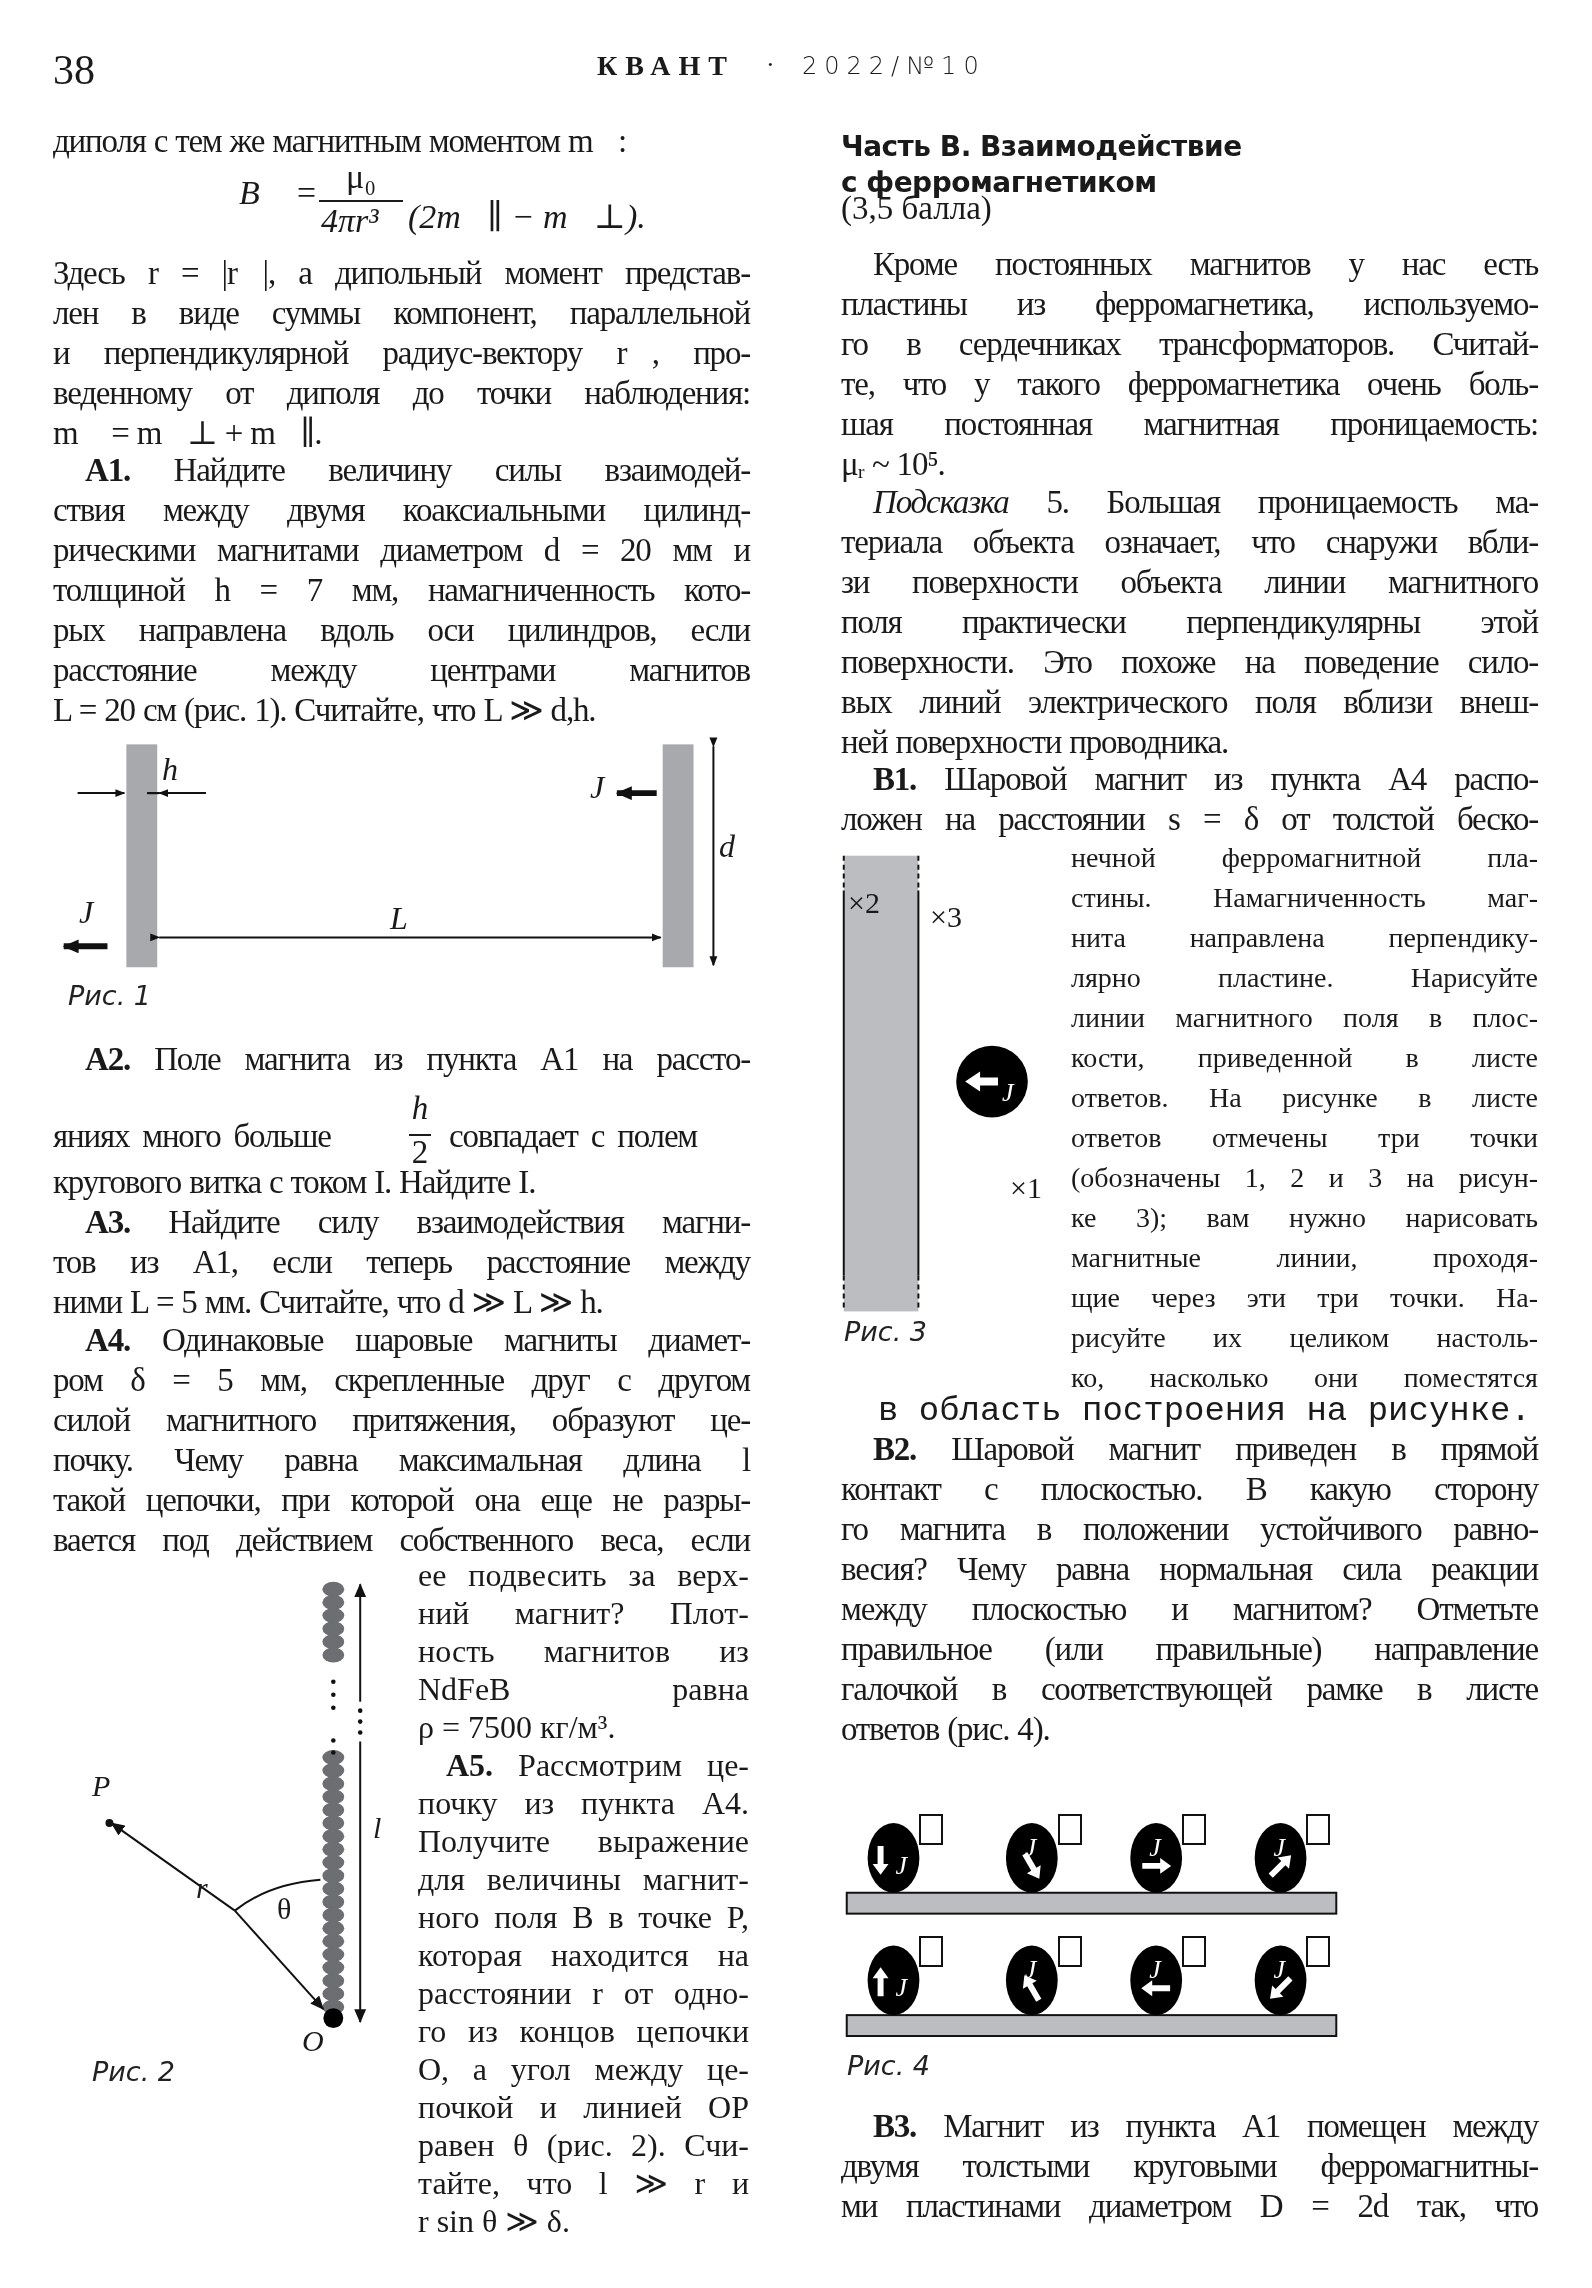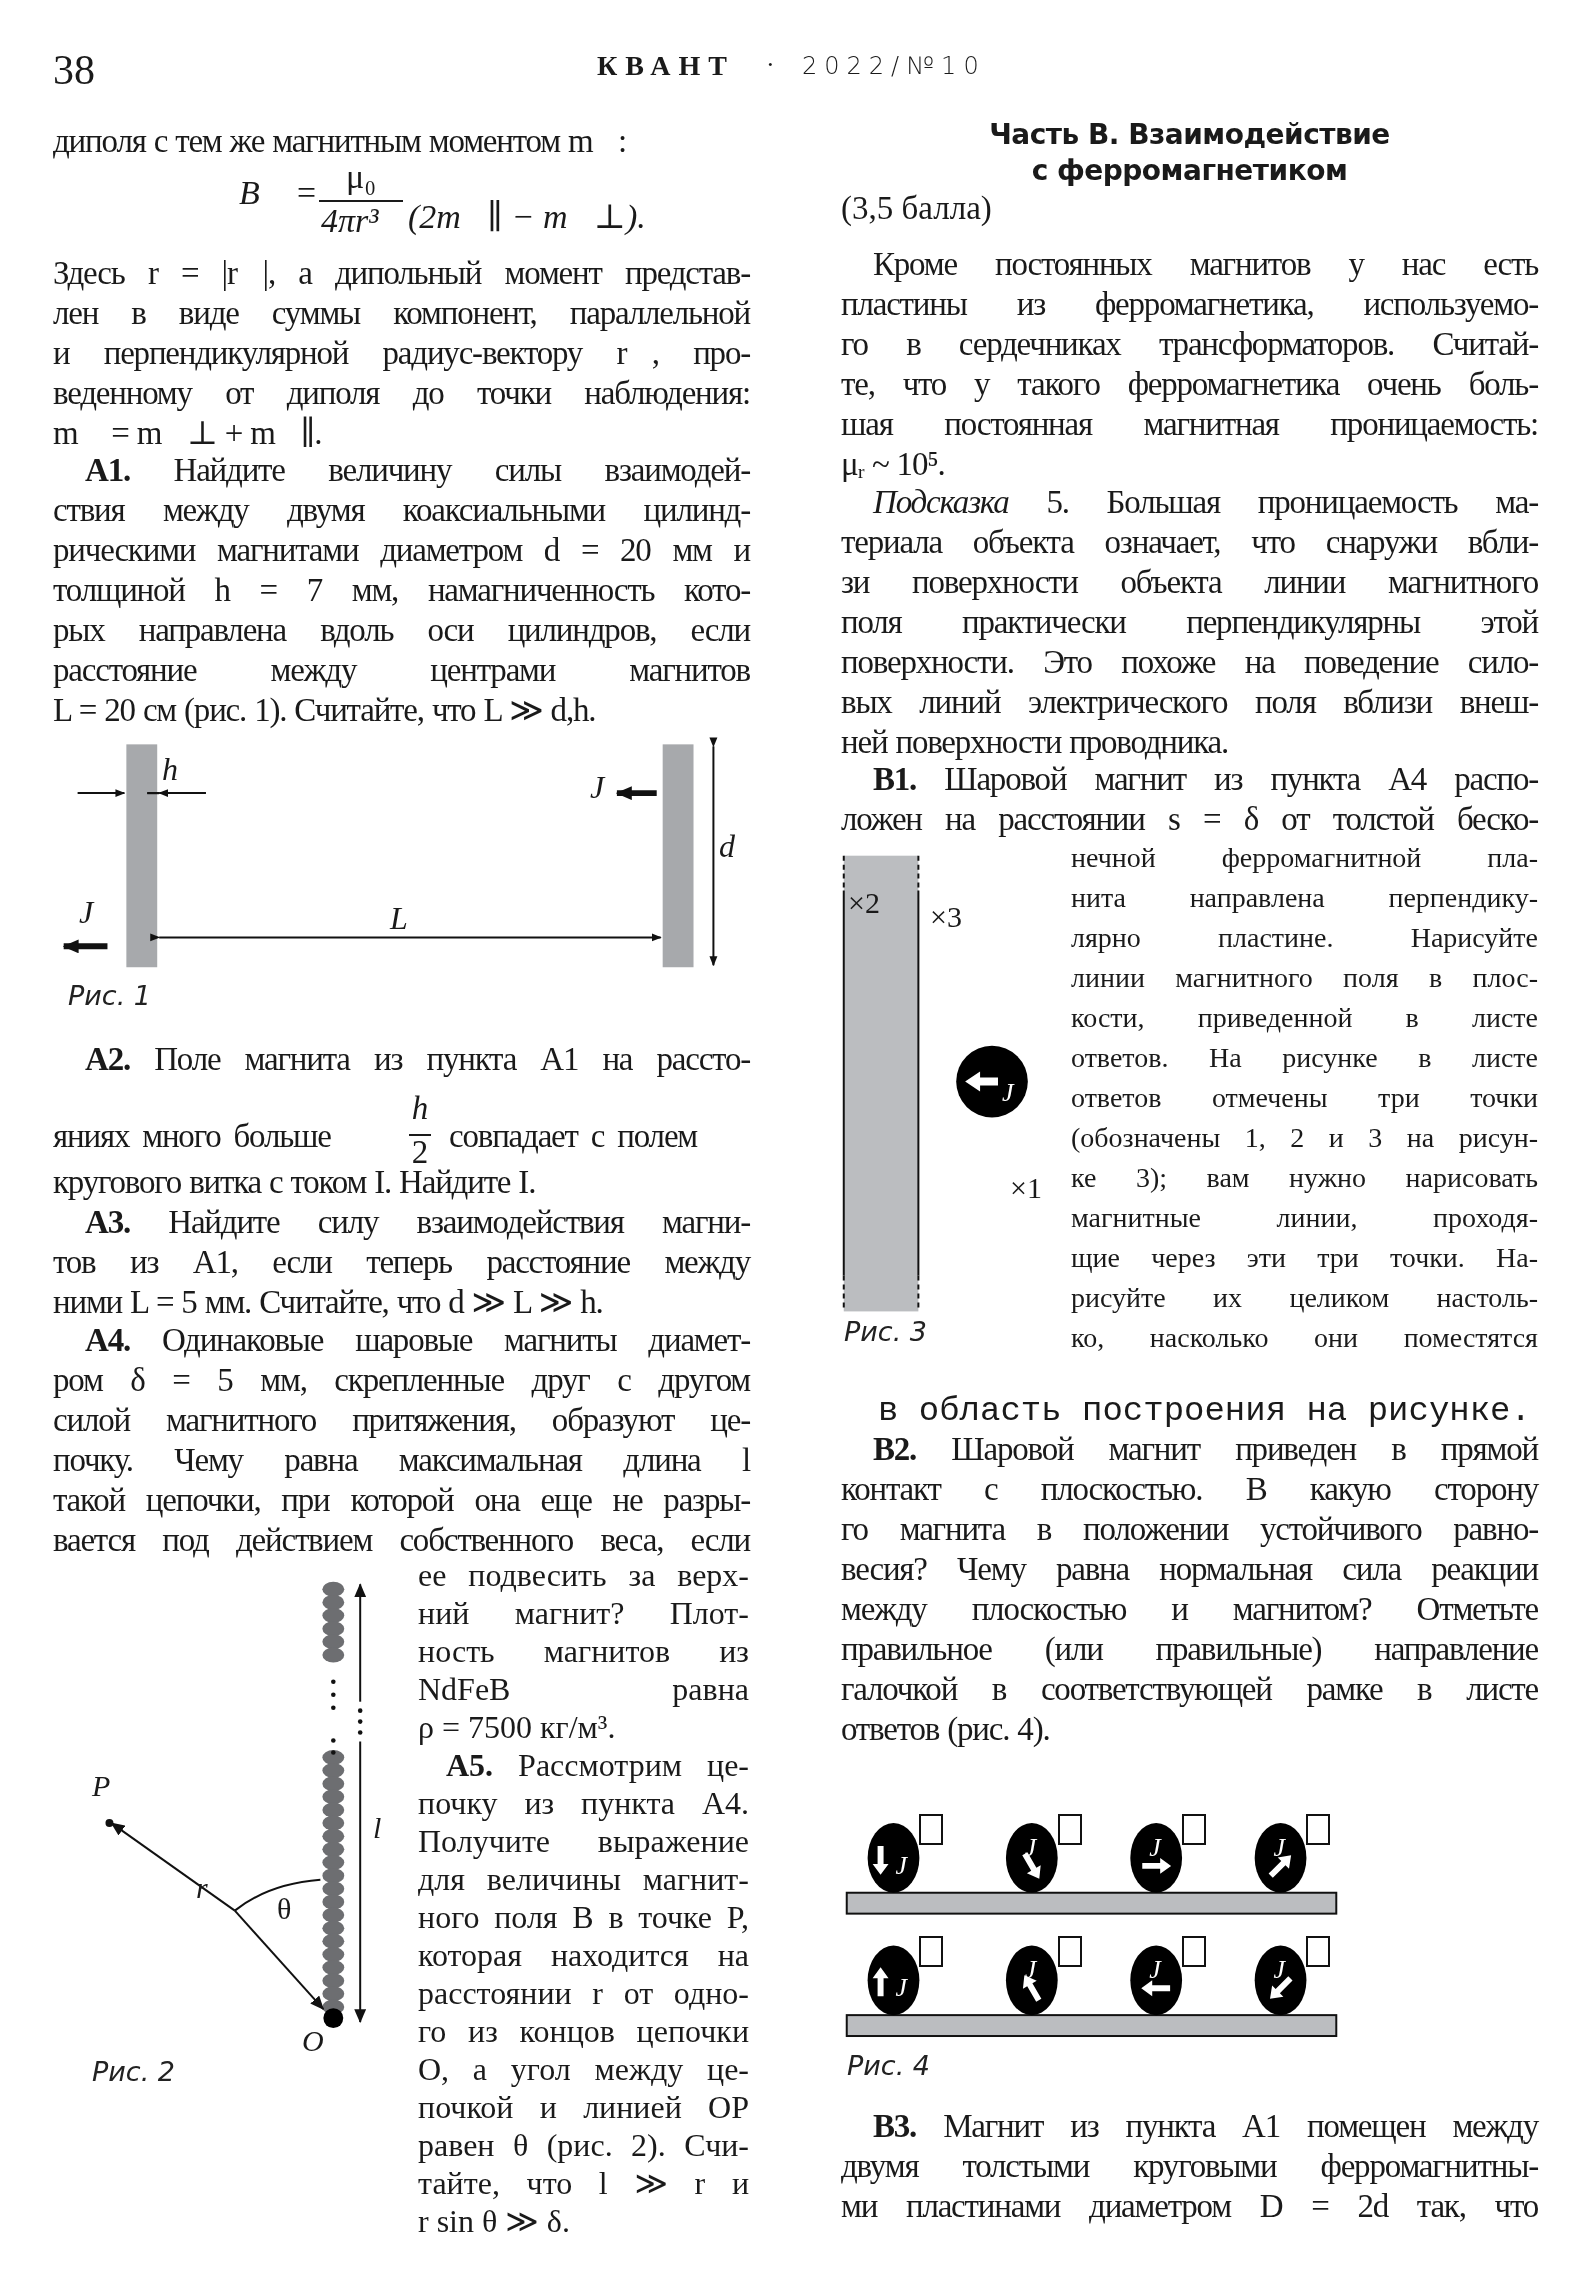--- a/index.html
+++ b/index.html
@@ -10,21 +10,21 @@
   .ln.last{text-align-last:left;}
   .ln.ind{padding-left:32px;}
   .narrow{letter-spacing:-1.2px;word-spacing:1px;}
   b{font-weight:bold;}
   i{font-style:italic;}
   .caption{font-family:"DejaVu Sans",sans-serif;font-style:italic;font-size:27px;font-weight:300;color:#222;}
   svg{position:absolute;left:0;top:0;}
   .hdr-num{font-size:42px;}
   .hdr-title{font-size:28px;font-weight:bold;letter-spacing:8px;}
   .hdr-issue{font-family:"DejaVu Sans",sans-serif;font-size:24px;letter-spacing:7px;font-weight:300;}
-  .sect-title{font-family:"DejaVu Sans",sans-serif;font-weight:bold;font-size:28px;text-align:center;line-height:36px;letter-spacing:-0.5px;}
+  .sect-title{font-family:"DejaVu Sans",sans-serif;font-weight:bold;font-size:28px;line-height:36px;letter-spacing:-0.5px;margin-top:12px;}
   .sect-sub{font-size:33px;text-align:left;font-family:Liberation Serif, serif;}
 </style>
 </head>
 <body>
 
 <div class="abs hdr-num" style="left:53px;top:46px;">38</div>
 <div class="abs hdr-title" style="left:597px;top:50px;">КВАНТ</div>
 <div class="abs" style="left:766px;top:50px;font-size:26px;">·</div>
 <div class="abs hdr-issue" style="left:802px;top:52px;">2022/№10</div>
 
@@ -277,20 +277,21 @@
   <span class="ln last">ней  поверхности  проводника.</span>
 </div>
 
 <div class="col narrow" style="left:841px;top:759px;width:697px;">
   <span class="ln ind"><b>В1.</b> <span>Шаровой магнит из пункта А4 распо-</span></span>
   <span class="ln">ложен на расстоянии s = δ от толстой беско-</span>
 </div>
 
 <div class="col" style="left:1071px;top:838px;width:467px;font-size:28px;line-height:40px;">
   <span class="ln">нечной  ферромагнитной  пла-</span>
+  <span class="ln">стины.  Намагниченность  маг-</span>
   <span class="ln">нита  направлена  перпендику-</span>
   <span class="ln">лярно    пластине.    Нарисуйте</span>
   <span class="ln">линии магнитного поля в плос-</span>
   <span class="ln">кости,   приведенной   в   листе</span>
   <span class="ln">ответов.   На   рисунке   в   листе</span>
   <span class="ln">ответов   отмечены   три   точки</span>
   <span class="ln">(обозначены 1, 2 и 3 на рисун-</span>
   <span class="ln">ке  3);  вам  нужно  нарисовать</span>
   <span class="ln">магнитные    линии,    проходя-</span>
   <span class="ln">щие через эти три точки. На-</span>

